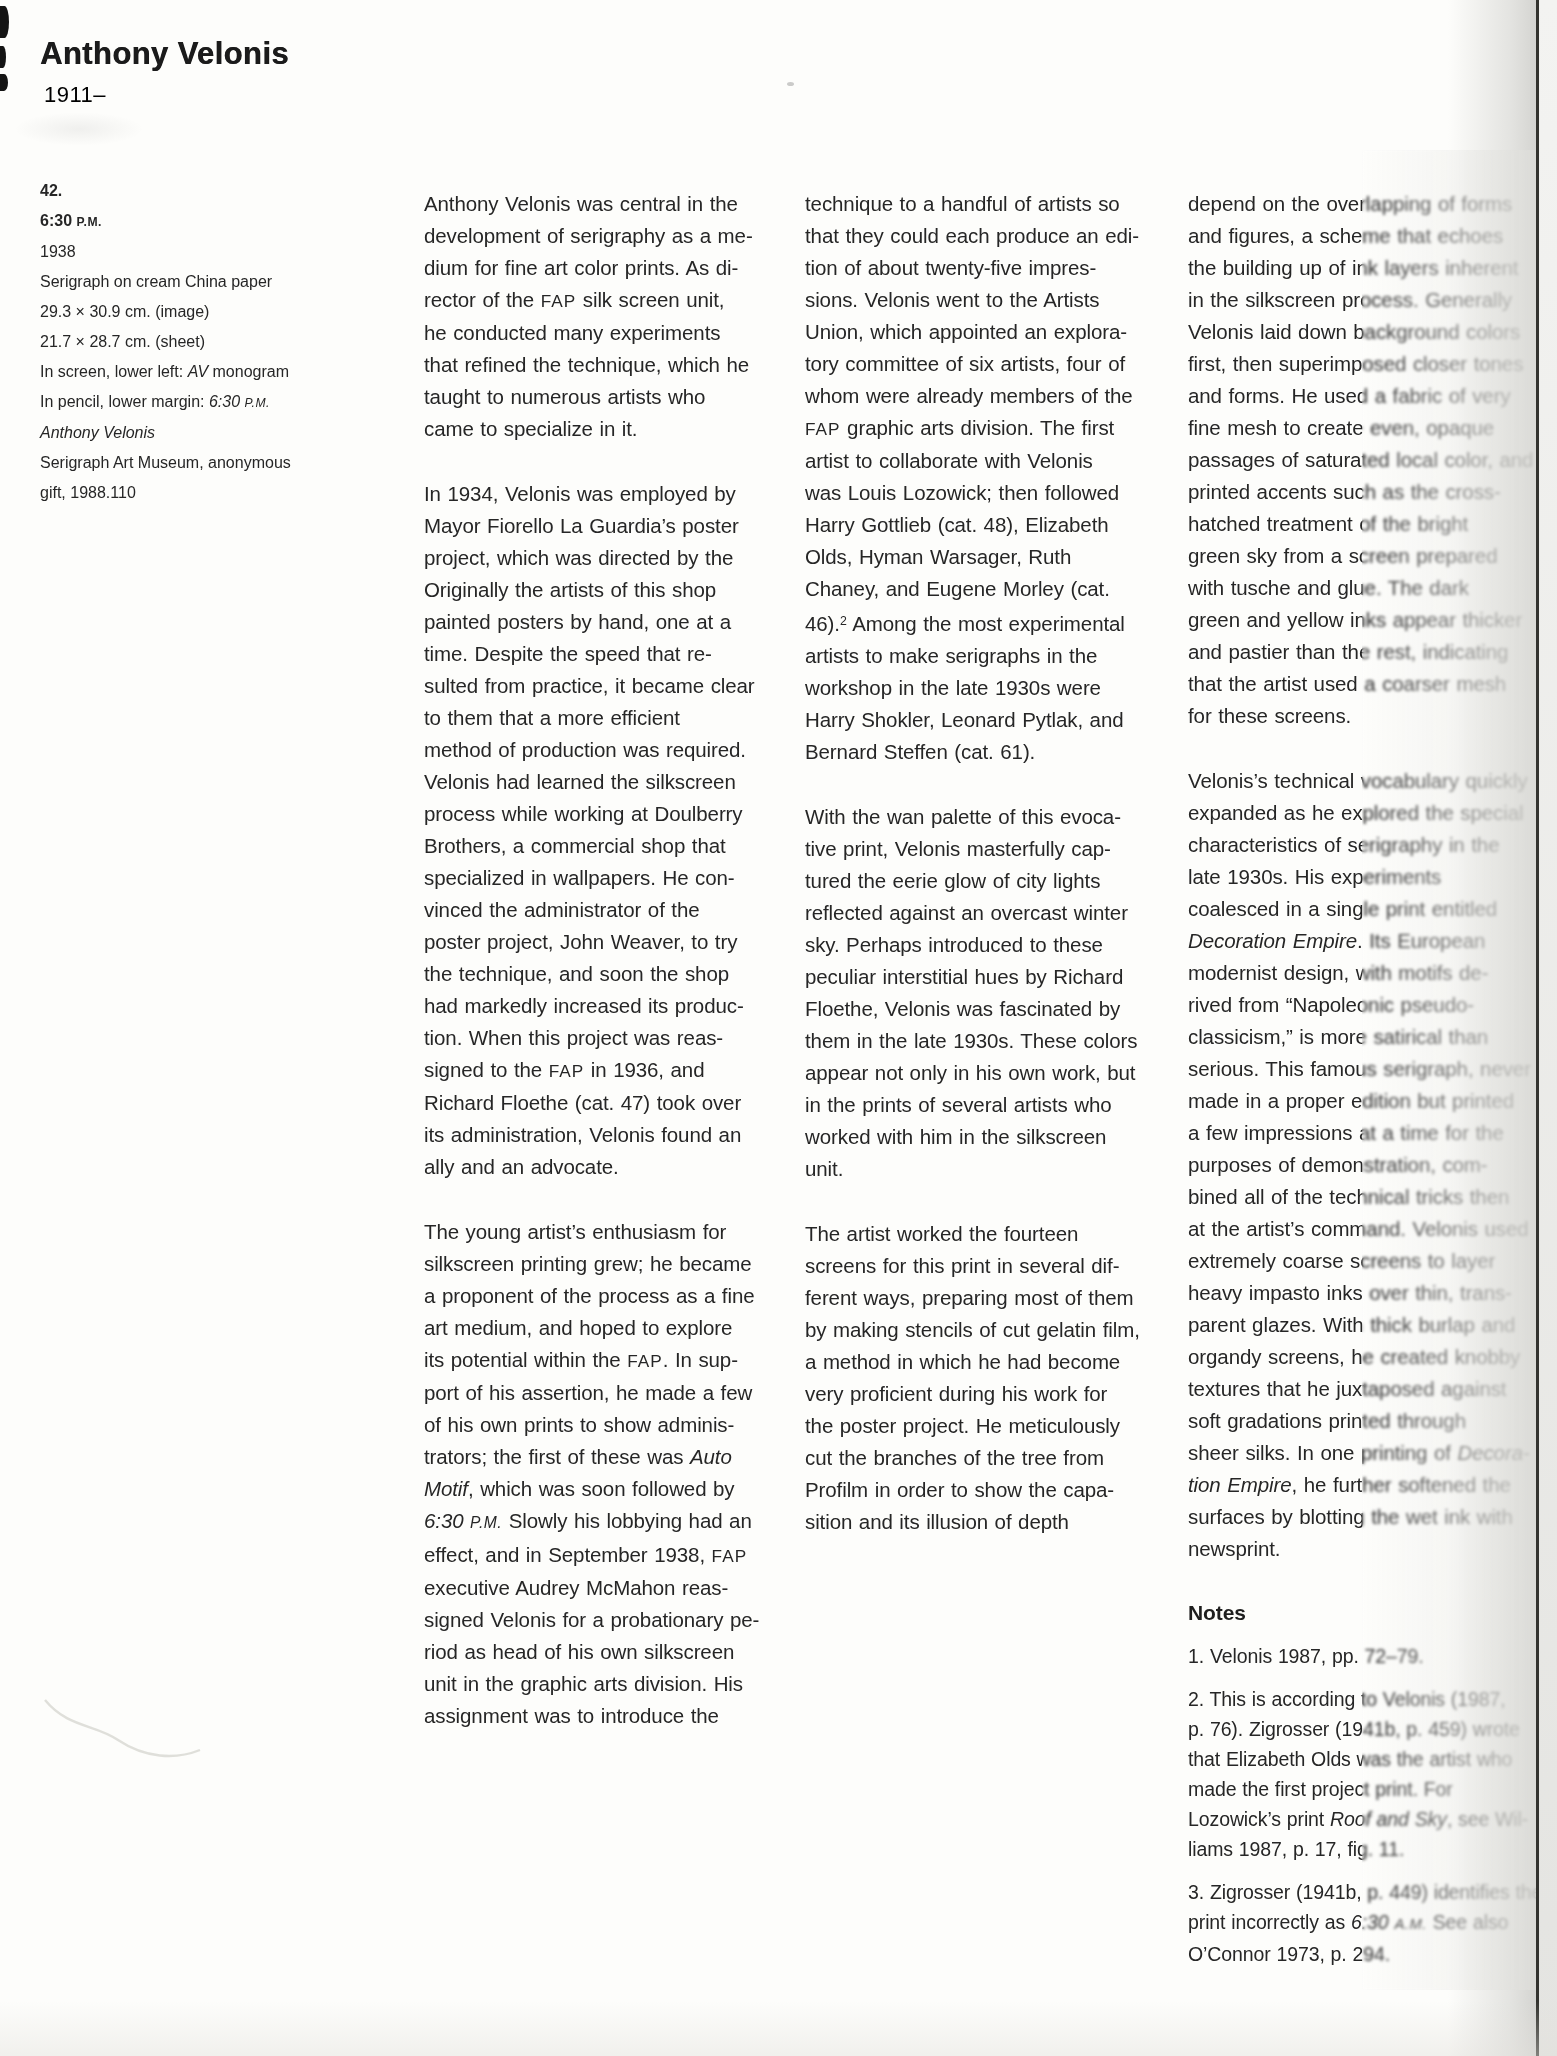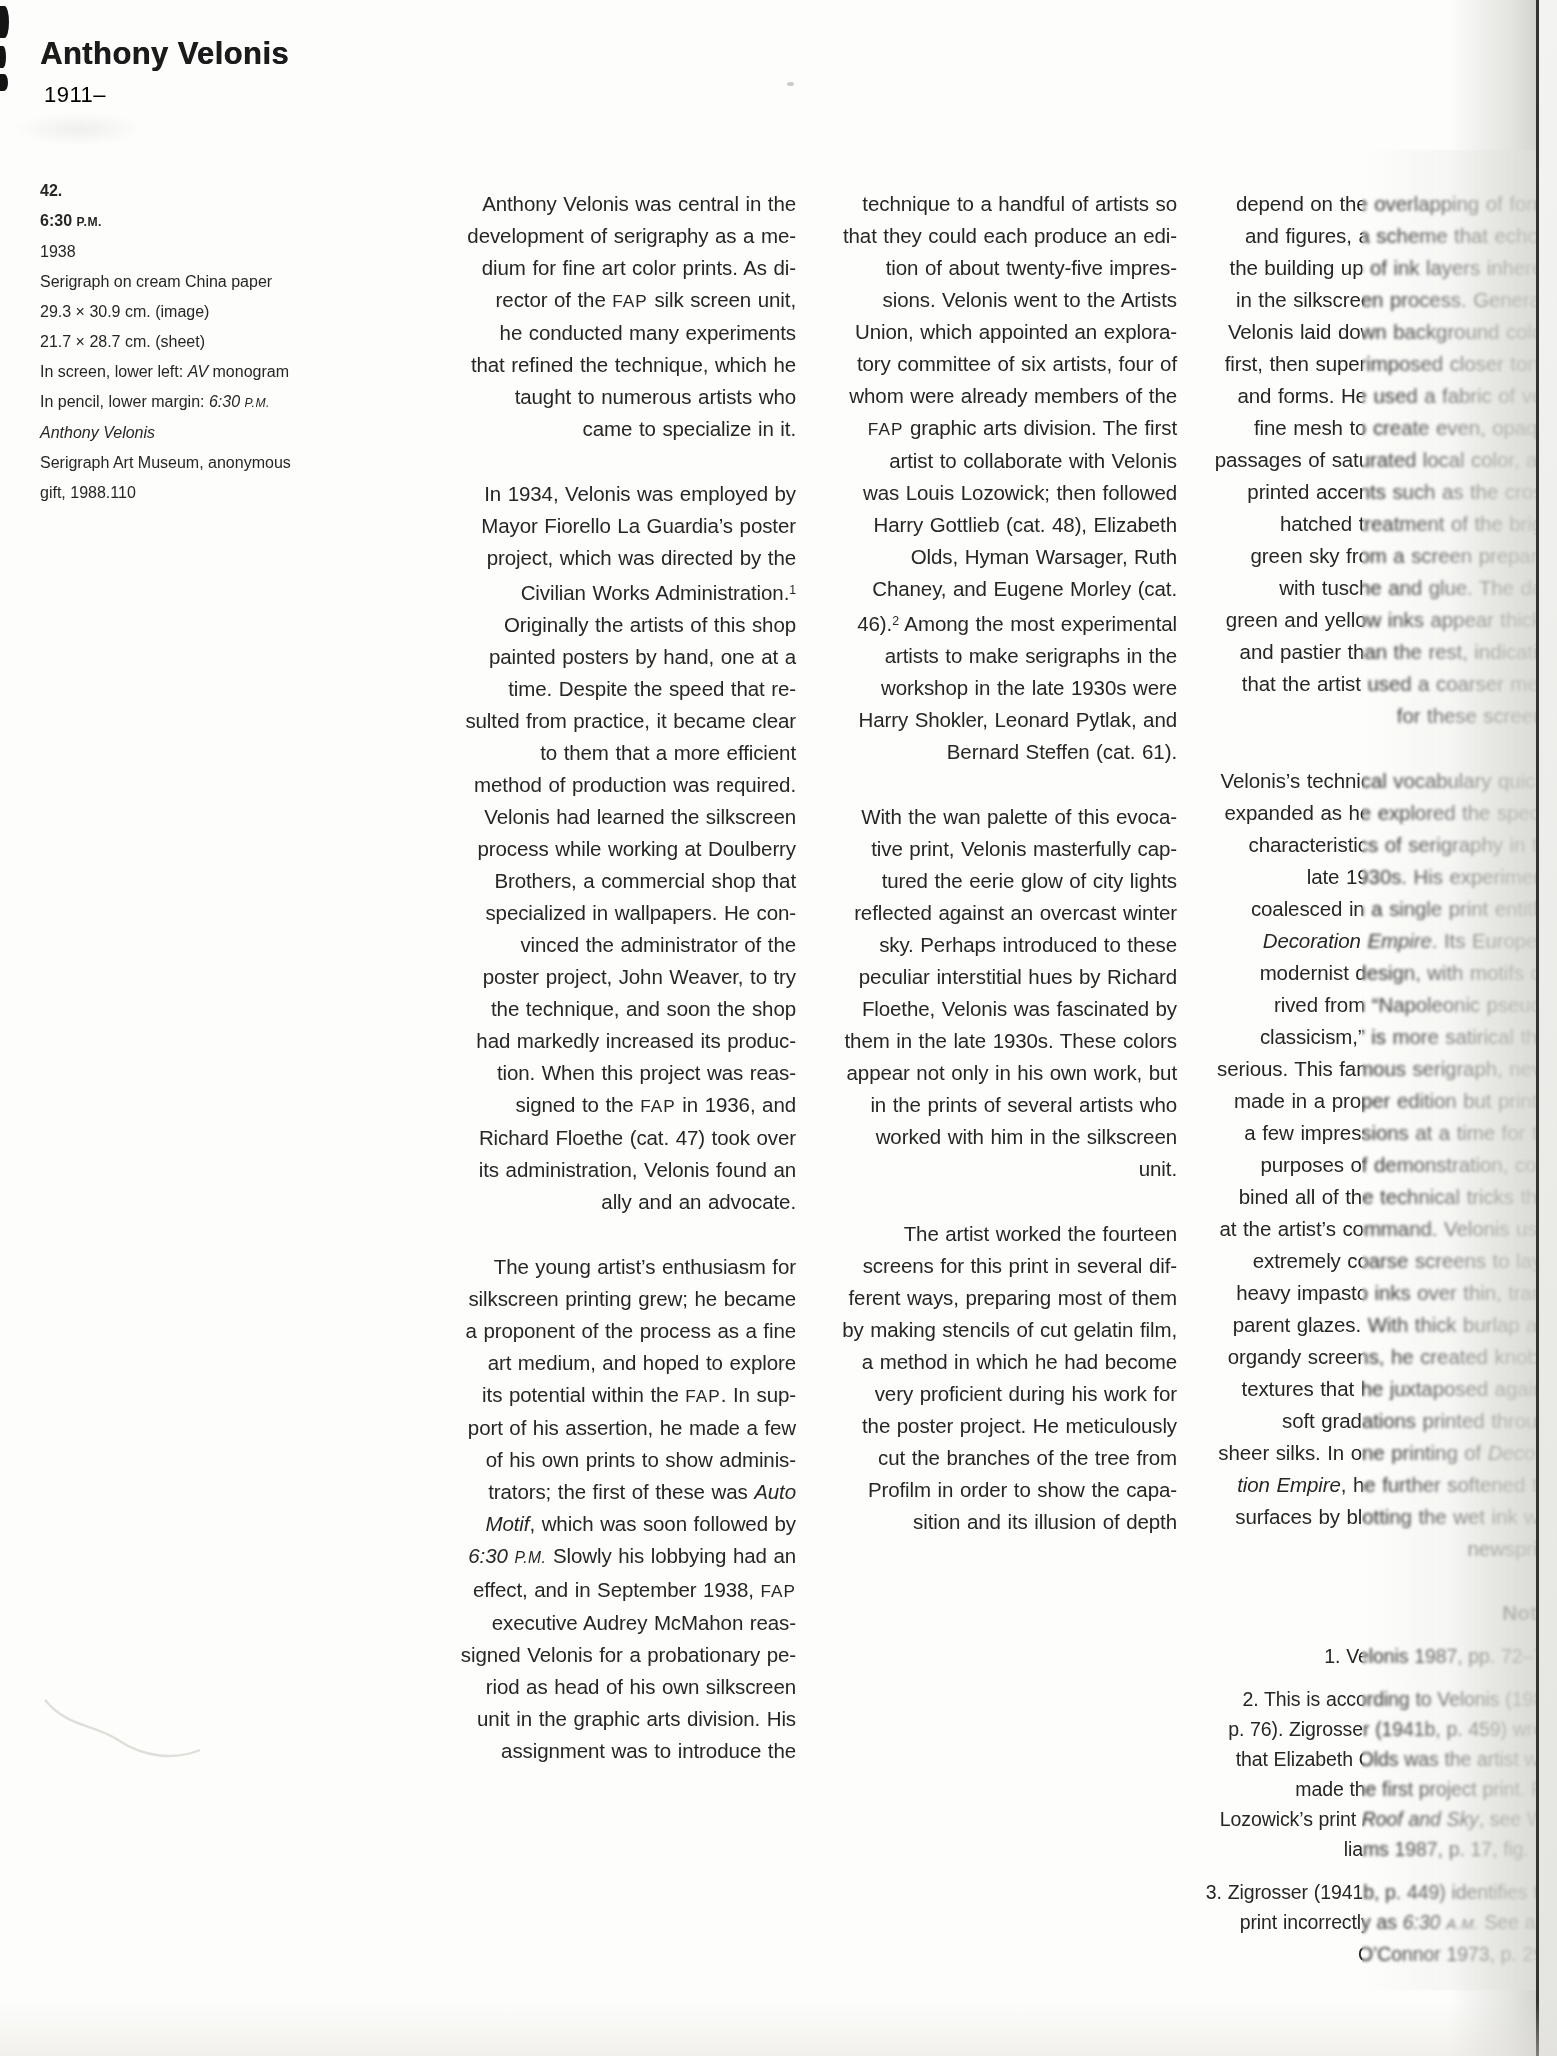--- a/index.html
+++ b/index.html
@@ -20,21 +20,21 @@
   }
   .artist-dates{
     position:absolute;left:44px;top:82px;
     font-size:22px;color:#000000;letter-spacing:0.5px;
   }
   .col{position:absolute;}
   .catalog{
     left:40px;top:176px;width:370px;
     font-size:16px;line-height:30px;
   }
-  .essay{width:372px;font-size:20.5px;line-height:32px;word-spacing:1px;letter-spacing:-0.1px;text-align:right;}
+  .essay{width:372px;font-size:20.5px;line-height:32px;word-spacing:1px;letter-spacing:-0.1px;}
   .col2{left:424px;top:188px;}
   .col3{left:805px;top:188px;}
   .col4{left:1188px;top:188px;}
   .tline{white-space:nowrap;}
   .para{margin:0 0 33px 0;}
   .notes-heading{
     font-size:21px;font-weight:700;color:#1e1e1e;
     margin:25px 0 13px 0;line-height:30px;
   }
   .notes .para{font-size:19.5px;line-height:30px;margin:0 0 13px 0;word-spacing:0.5px;}
@@ -94,21 +94,20 @@
         <div class="tline">rector of the <span class="f">FAP</span> silk screen unit,</div>
         <div class="tline">he conducted many experiments</div>
         <div class="tline">that refined the technique, which he</div>
         <div class="tline">taught to numerous artists who</div>
         <div class="tline">came to specialize in it.</div>
       </div>
       <div class="para">
         <div class="tline">In 1934, Velonis was employed by</div>
         <div class="tline">Mayor Fiorello La Guardia’s poster</div>
         <div class="tline">project, which was directed by the</div>
-        <div class="tline">Civilian Works Administration.<span class="sup">1</span></div>
         <div class="tline">Originally the artists of this shop</div>
         <div class="tline">painted posters by hand, one at a</div>
         <div class="tline">time. Despite the speed that re-</div>
         <div class="tline">sulted from practice, it became clear</div>
         <div class="tline">to them that a more efficient</div>
         <div class="tline">method of production was required.</div>
         <div class="tline">Velonis had learned the silkscreen</div>
         <div class="tline">process while working at Doulberry</div>
         <div class="tline">Brothers, a commercial shop that</div>
         <div class="tline">specialized in wallpapers. He con-</div>

